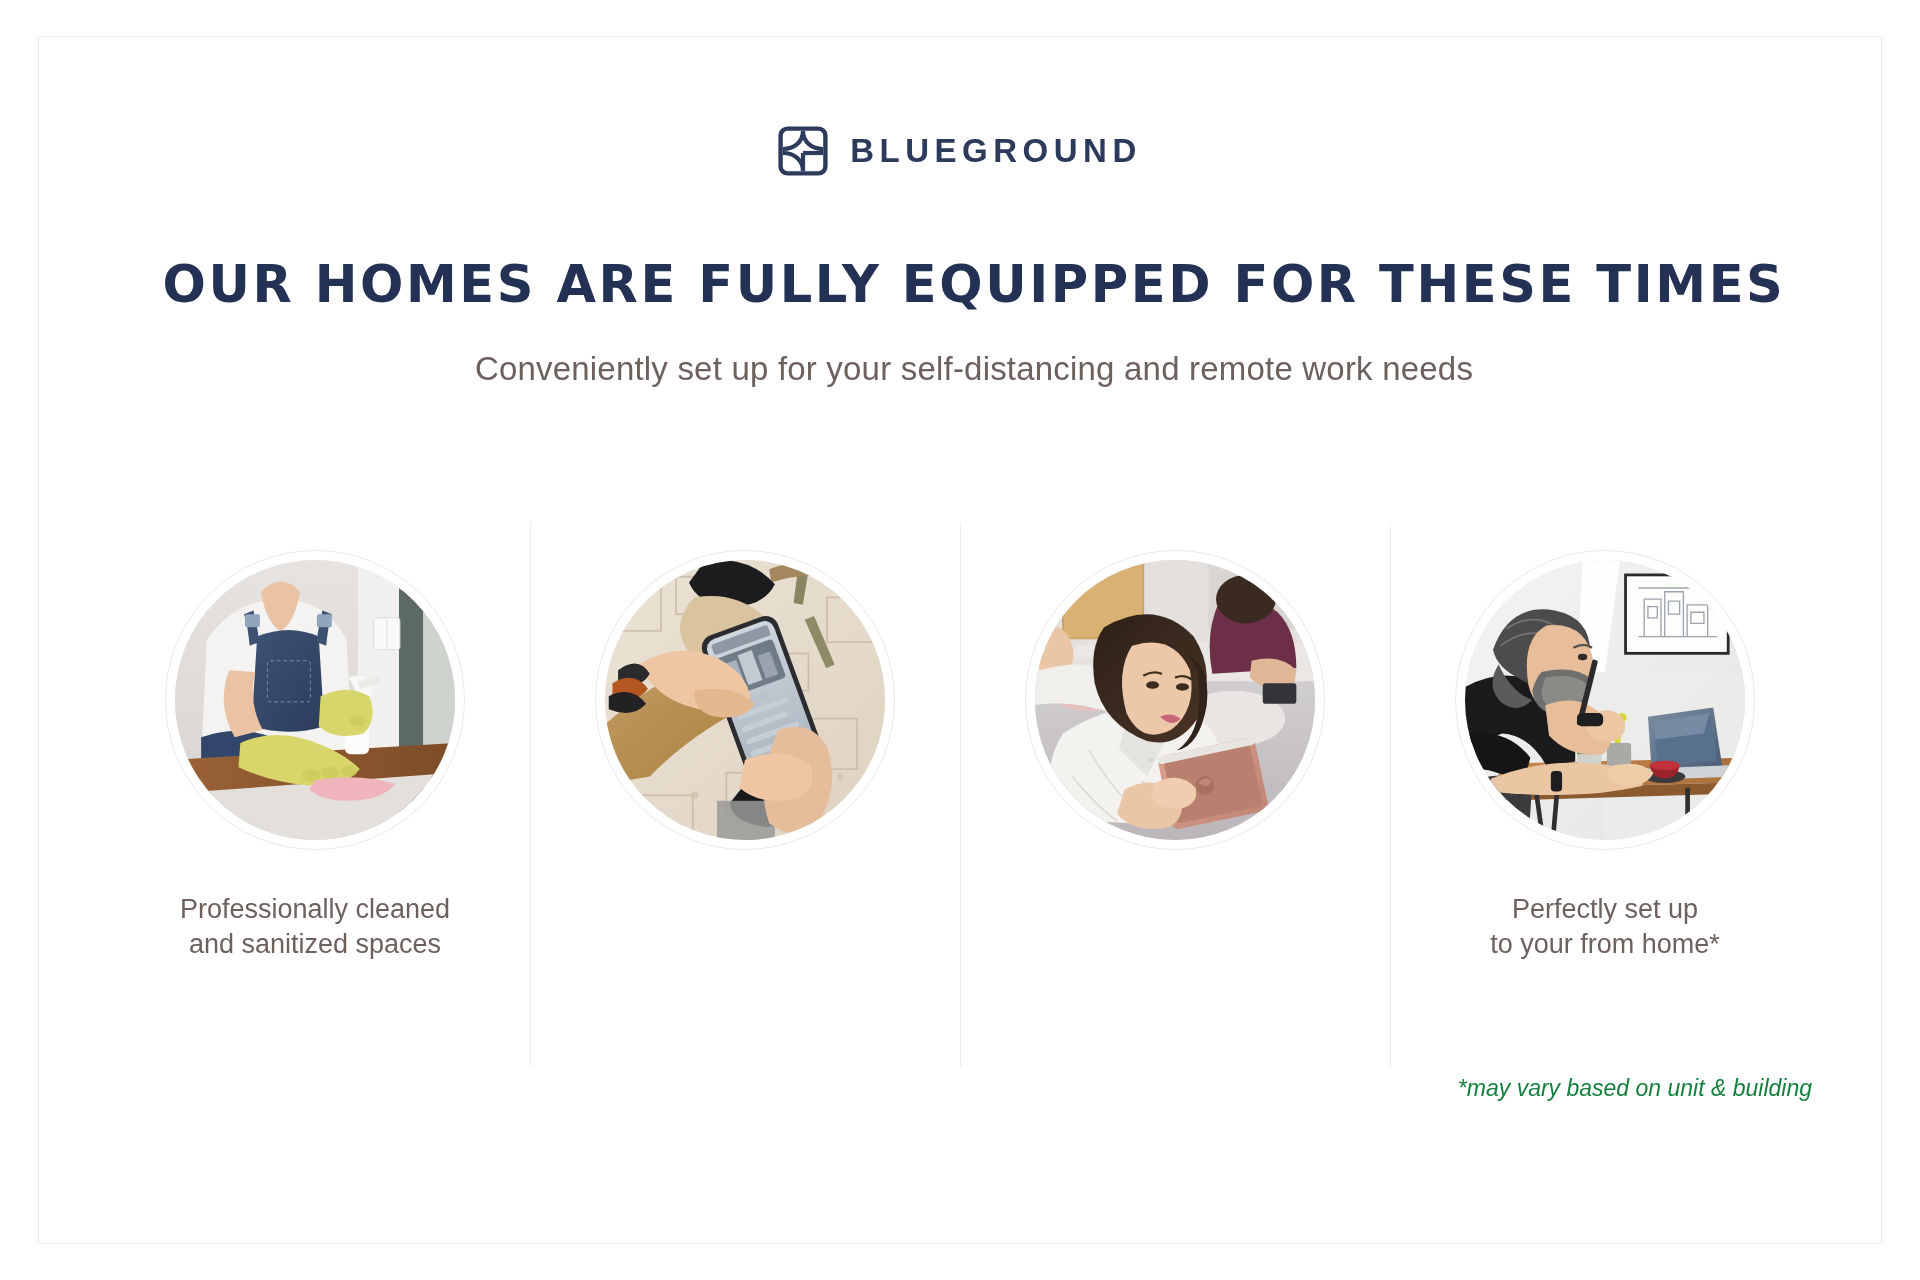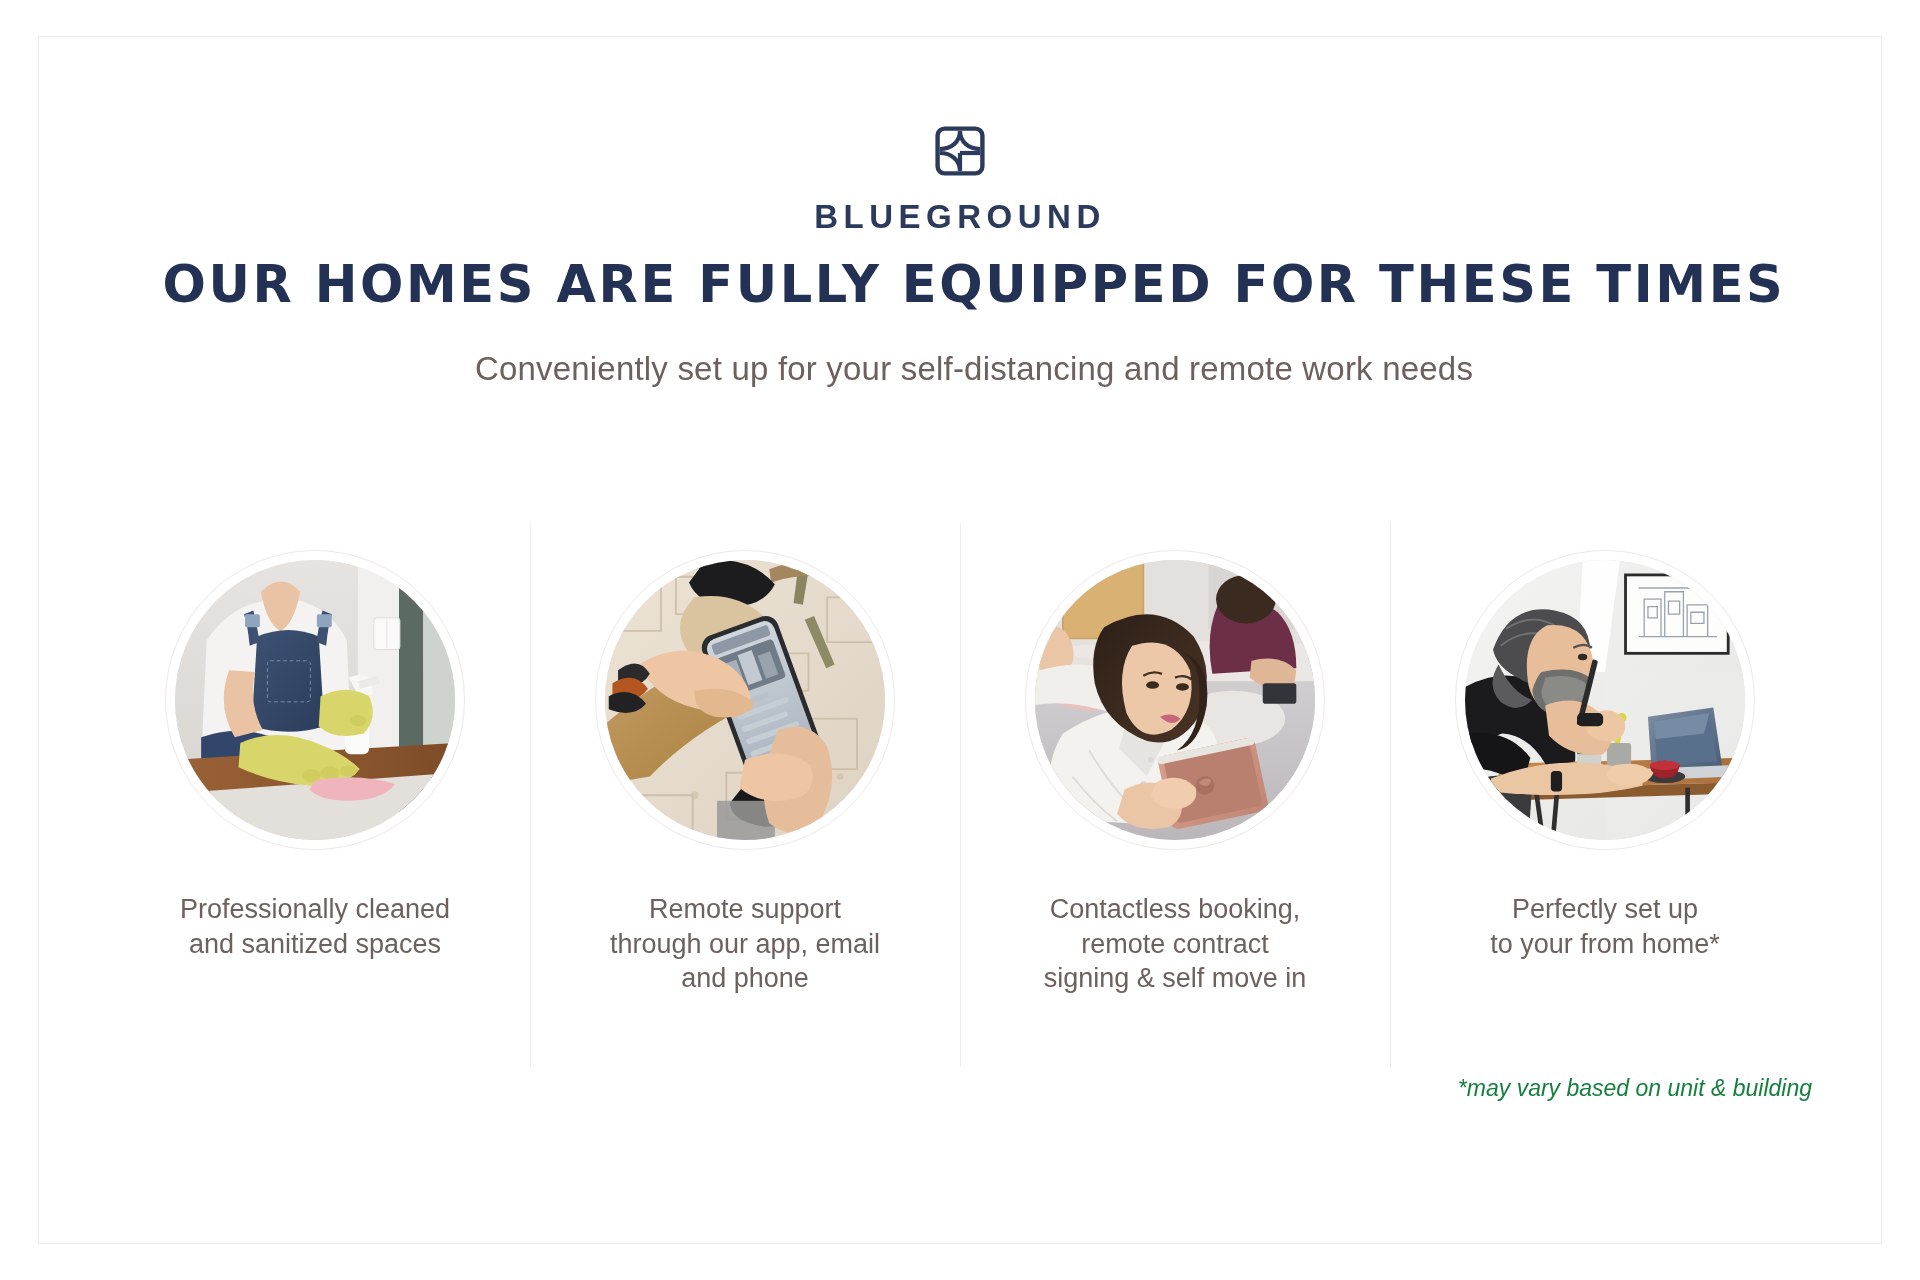--- a/index.html
+++ b/index.html
@@ -37,21 +37,20 @@
   
   .logo-row {
     position: absolute;
     top: 126px;
     left: 0;
     width: 100%;
     display: flex;
     align-items: center;
     justify-content: center;
     gap: 22px;
-    flex-direction: column;
   }
   .logo-mark { width: 50px; height: 50px; display: block; }
   .logo-word {
     font-family: "Liberation Sans", sans-serif;
     font-size: 33px;
     font-weight: bold;
     letter-spacing: 5.5px;
     color: #2c3a5b;
     white-space: nowrap;
   }
@@ -313,23 +312,20 @@
 
             <path d="M36 112 q42 -26 86 -6 q30 16 34 42 q-22 22 -62 10 q-40 -10 -58 -46Z" fill="#eec6a3"></path>
             <path d="M96 140 q42 -8 64 14 q-10 18 -42 14 q-24 -6 -22 -28Z" fill="#e4b88f"></path>
 
             <path d="M14 118 q22 -16 34 4 q-10 18 -34 10Z" fill="#2b2b2d"></path>
             <path d="M8 132 q24 -14 38 6 q-12 18 -38 8Z" fill="#b4561f"></path>
             <path d="M4 146 q24 -12 40 8 q-14 16 -40 6Z" fill="#222225"></path>
           </svg>
         </div>
       </div>
-      <div class="caption">Remote support
-through our app, email
-and phone</div>
     </div>
 
     <div class="col">
       <div class="photo-wrap">
         <div class="photo">
           <svg viewBox="0 0 300 300" preserveAspectRatio="xMidYMid slice" aria-hidden="true">
             <defs>
               <linearGradient id="c3bed" x1="0" y1="0" x2="0" y2="1">
                 <stop offset="0" stop-color="#d5d2d4"></stop>
                   <stop offset="1" stop-color="#bab6ba"></stop>
@@ -389,23 +385,20 @@
               <circle cx="184" cy="240" r="10" fill="#a9705f"></circle>
               <path d="M178 236 q8 -6 14 0 q-6 10 -14 0Z" fill="#c08a78"></path>
               <rect x="140" y="200" width="106" height="8" rx="4" fill="#e8e5e0"></rect>
             </g>
 
             <path d="M96 246 q34 -18 58 6 q10 22 -10 34 q-38 8 -56 -14Z" fill="#eac6a6"></path>
             <path d="M130 238 q26 -12 42 6 q4 16 -14 22 q-28 2 -34 -14Z" fill="#f0cdae"></path>
           </svg>
         </div>
       </div>
-      <div class="caption">Contactless booking,
-remote contract
-signing &amp; self move in</div>
     </div>
 
     <div class="col">
       <div class="photo-wrap">
         <div class="photo">
           <svg viewBox="0 0 300 300" preserveAspectRatio="xMidYMid slice" aria-hidden="true">
             <defs>
               <linearGradient id="c4w" x1="0" y1="0" x2="1" y2="1">
                 <stop offset="0" stop-color="#f4f4f3"></stop>
                   <stop offset="1" stop-color="#e4e4e2"></stop>

